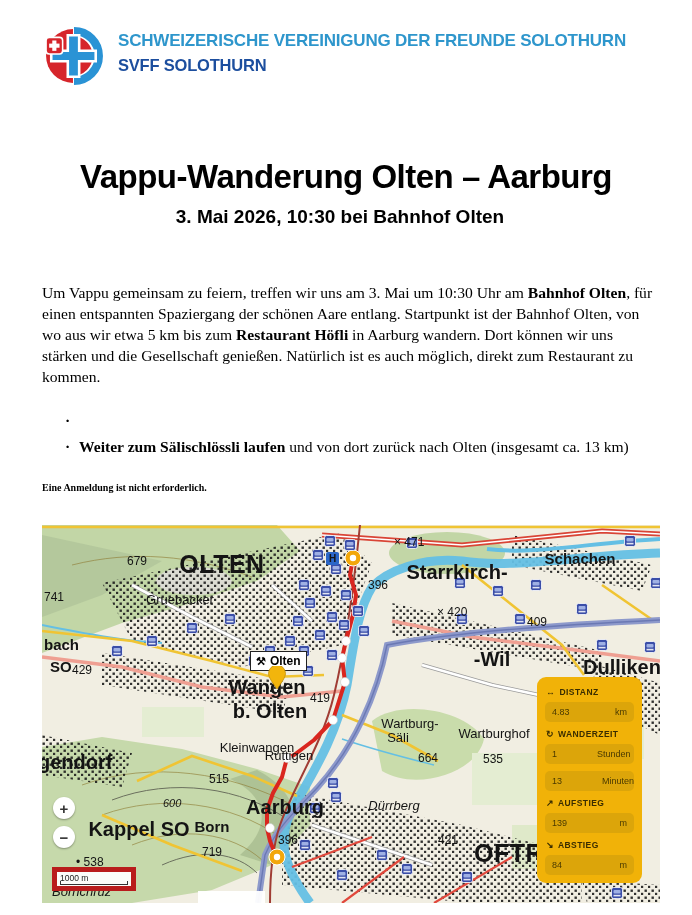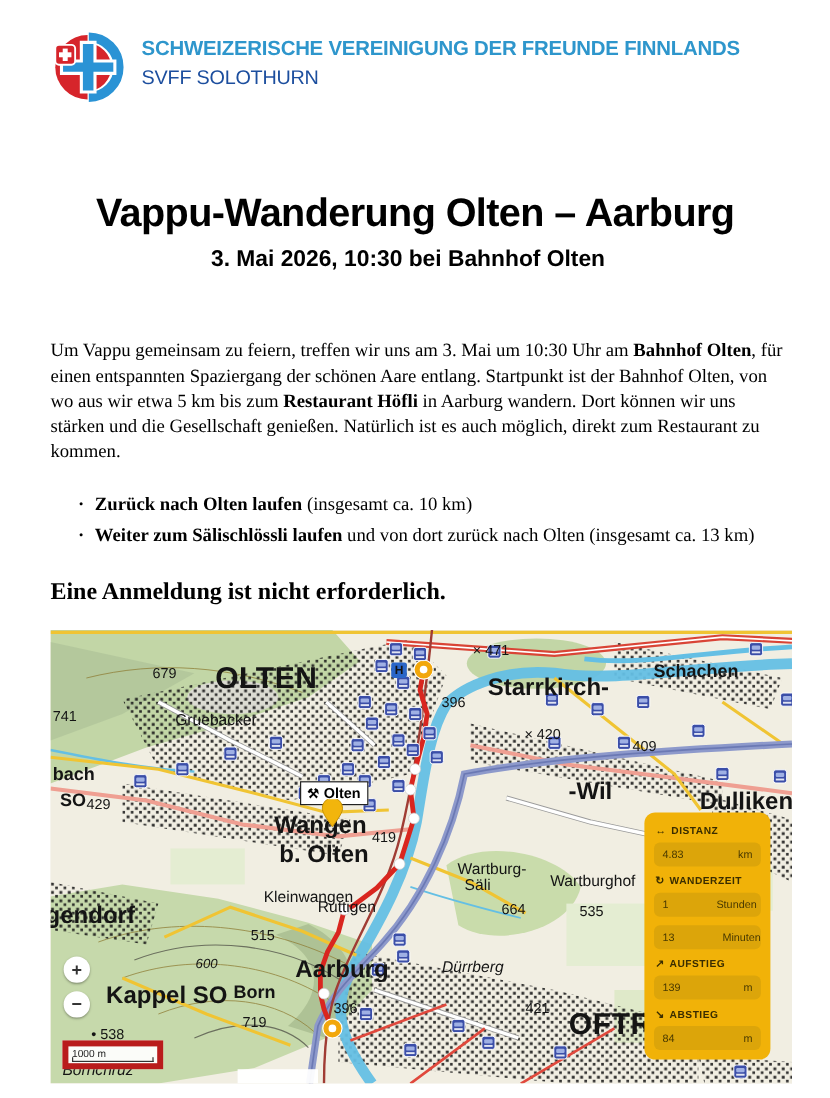--- a/index.html
+++ b/index.html
@@ -3,37 +3,37 @@
 <meta charset="utf-8">
 <style>
   html,body{margin:0;padding:0;background:#fff;}
   .page{position:relative;width:692px;height:915px;background:#fff;overflow:hidden;
         font-family:"Liberation Serif",serif;color:#000;}
 
   
   .hdr{position:absolute;left:44px;top:26px;display:flex;align-items:flex-start;gap:14px;}
   .hdr-text{padding-top:5px;font-family:"Liberation Sans",sans-serif;}
   .org1{font-size:17px;font-weight:600;color:#2e96cc;letter-spacing:-0.2px;}
-  .org2{font-size:16.5px;font-weight:400;color:#1c4e9e;margin-top:5px;letter-spacing:-0.2px;}
+  .org2{font-size:16.5px;font-weight:700;color:#1c4e9e;margin-top:5px;letter-spacing:-0.2px;}
 
   
   .title{position:absolute;left:0;top:158px;width:692px;text-align:center;
          font-family:"Liberation Sans",sans-serif;font-weight:700;font-size:33px;letter-spacing:-0.5px;}
   .subtitle{position:absolute;left:0;top:206px;width:680px;text-align:center;
          font-family:"Liberation Sans",sans-serif;font-weight:700;font-size:19px;}
 
   
   .para{position:absolute;left:42px;width:612px;font-size:15.6px;line-height:21px;}
   .p1{top:266px;}
   .p2{top:363px;}
   b{font-weight:700;}
   .bullets{position:absolute;left:42px;top:408px;width:612px;font-size:15.6px;}
   .bullet{display:flex;line-height:26px;}
   .bullet .dot{width:14px;margin-left:23px;font-weight:700;}
-  .note{position:absolute;left:42px;top:482px;width:612px;font-size:20px;font-weight:700;}
+  .note{position:absolute;left:42px;top:482px;width:612px;font-size:10px;font-weight:700;}
 
   
   .map{position:absolute;left:42px;top:525px;width:618px;height:378px;overflow:hidden;background:#f3f0e6;}
   .map svg text{font-family:"Liberation Sans",sans-serif;fill:#141414;}
   .ml-city{font-size:25px;font-weight:700;letter-spacing:0.5px;}
   .ml-city2{font-size:20px;font-weight:700;}
   .ml-town{font-size:15px;font-weight:700;}
   .ml-place{font-size:13px;}
   .ml-h{font-size:12px;}
   .ml-cont{font-size:11px;font-style:italic;fill:#8f7d36;}
@@ -77,35 +77,34 @@
         <circle cx="28" cy="29" r="26" fill="#d6252b"></circle>
         <path d="M 28 4 a25 25 0 0 1 0 50" stroke="#ffffff" stroke-width="12" fill="none"></path>
         <path d="M 29 5 a24 24 0 0 1 0 48" stroke="#2a93d5" stroke-width="8" fill="none"></path>
         <path d="M23 9 h11 v15 h16 v10 h-16 v15 h-11 v-15 h-16 v-10 h16 z" fill="#2a93d5" stroke="#fff" stroke-width="2.5"></path>
         <rect x="2" y="11" width="16" height="16" rx="3" fill="#d6252b" stroke="#fff" stroke-width="1.5"></rect>
         <rect x="8" y="14" width="4" height="10" fill="#fff"></rect>
         <rect x="5" y="17" width="10" height="4" fill="#fff"></rect>
       </svg>
     </span>
     <div class="hdr-text">
-      <div class="org1">SCHWEIZERISCHE VEREINIGUNG DER FREUNDE FINNLANDS</div>
+      <div class="org1">SCHWEIZERISCHE VEREINIGUNG DER FREUNDE SOLOTHURN</div>
       <div class="org2">SVFF SOLOTHURN</div>
     </div>
   </div>
 
   <div class="title">Vappu-Wanderung Olten – Aarburg</div>
   <div class="subtitle">3. Mai 2026, 10:30 bei Bahnhof Olten</div>
 
   <p class="para p1"><span>Um Vappu gemeinsam zu feiern, treffen wir uns am 3. Mai um 10:30 Uhr am </span><b>Bahnhof Olten</b><span>, für einen entspannten Spaziergang der schönen Aare entlang. Startpunkt ist der Bahnhof Olten, von wo aus wir etwa 5 km bis zum </span><b>Restaurant Höfli</b><span> in Aarburg wandern. Dort können wir uns stärken und die Gesellschaft genießen. Natürlich ist es auch möglich, direkt zum Restaurant zu kommen.</span></p>
 
 
   <div class="bullets">
     <div class="bullet">
       <span class="dot">·</span>
-      <span><b>Zurück nach Olten laufen</b><span> (insgesamt ca. 10 km)</span></span>
     </div>
     <div class="bullet">
       <span class="dot">·</span>
       <span><b>Weiter zum Sälischlössli laufen</b><span> und von dort zurück nach Olten (insgesamt ca. 13 km)</span></span>
     </div>
   </div>
 
   <div class="note">Eine Anmeldung ist nicht erforderlich.</div>
 
   <div class="map">

